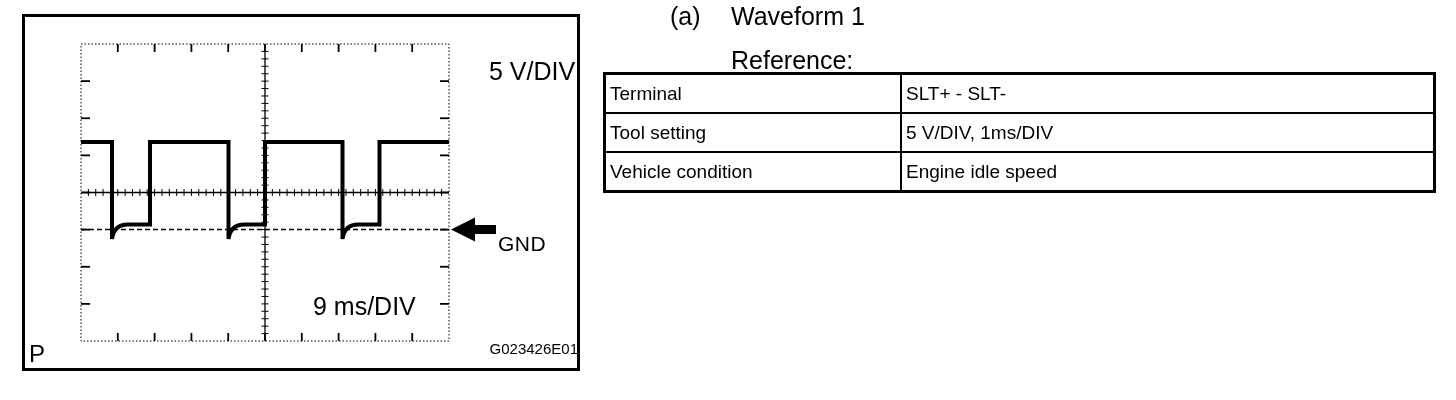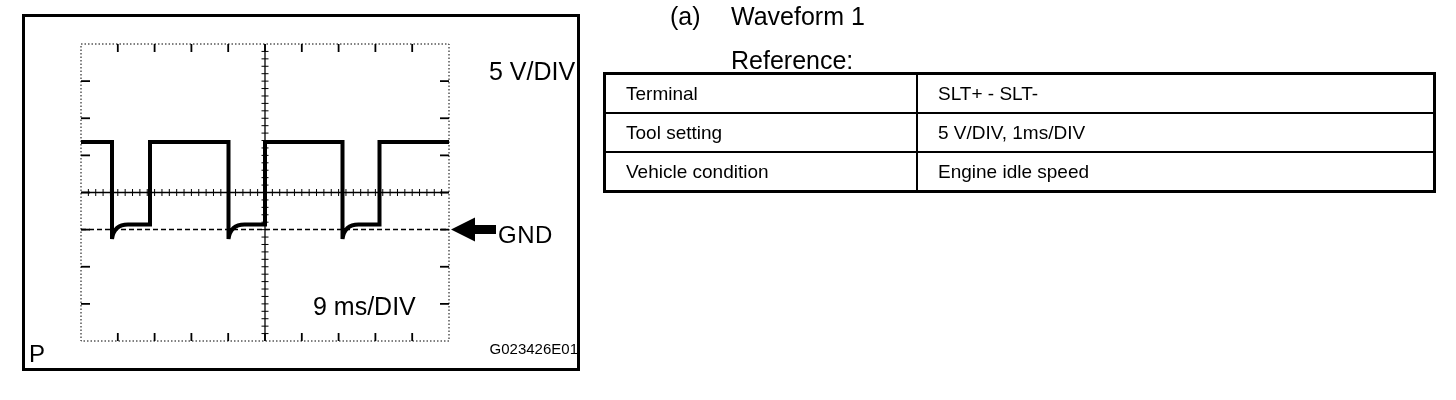--- a/index.html
+++ b/index.html
@@ -17,42 +17,42 @@
     position: absolute;
     left: 22px; top: 14px;
     width: 552px; height: 351px;
     border: 3px solid #000;
     background: #fff;
   }
   .figure-box svg { position: absolute; left: 0; top: 0; }
   .fig-label { position: absolute; white-space: nowrap; }
   .volt-label   { left: 436px; top: 41px;  font-size: 25px; line-height: 26px; margin-left: 28px; }
   .time-label   { left: 288px; top: 276px; font-size: 25px; line-height: 26px; }
-  .gnd-label    { left: 473px; top: 205px; font-size: 24px; line-height: 26px; letter-spacing: 0.5px; }
+  .gnd-label    { left: 473px; top: 214px; font-size: 21px; line-height: 26px; letter-spacing: 0.5px; }
   .fig-code     { left: 0; top: 324px; width: 553px; text-align: right; font-size: 15px; line-height: 16px; padding-right: 10px; }
   .panel-letter { left: 4px;  top: 325px; font-size: 24px; line-height: 24px; }
 
   
   .heading-index  { position: absolute; left: 670px; top: 3px;  font-size: 25px; line-height: 27px; }
   .heading-title  { position: absolute; left: 731px; top: 3px;  font-size: 25px; line-height: 27px; }
   .heading-sub    { position: absolute; left: 731px; top: 47px; font-size: 25px; line-height: 27px; font-weight: normal; }
 
   table.ref-table {
     position: absolute;
     left: 603px; top: 72px;
     width: 833px;
     border-collapse: collapse;
     table-layout: fixed;
     font-size: 19px;
   }
   table.ref-table, table.ref-table td { border: 2px solid #000; }
   table.ref-table { border-width: 3px; }
   table.ref-table td {
     height: 37px;
-    padding: 0 0 0 20px;
+    padding: 0 0 0 4px;
     vertical-align: middle;
     white-space: nowrap;
     overflow: hidden;
   }
   td.col-label { width: 290px; }
 </style>
 </head>
 <body>
 
 <div class="page">

